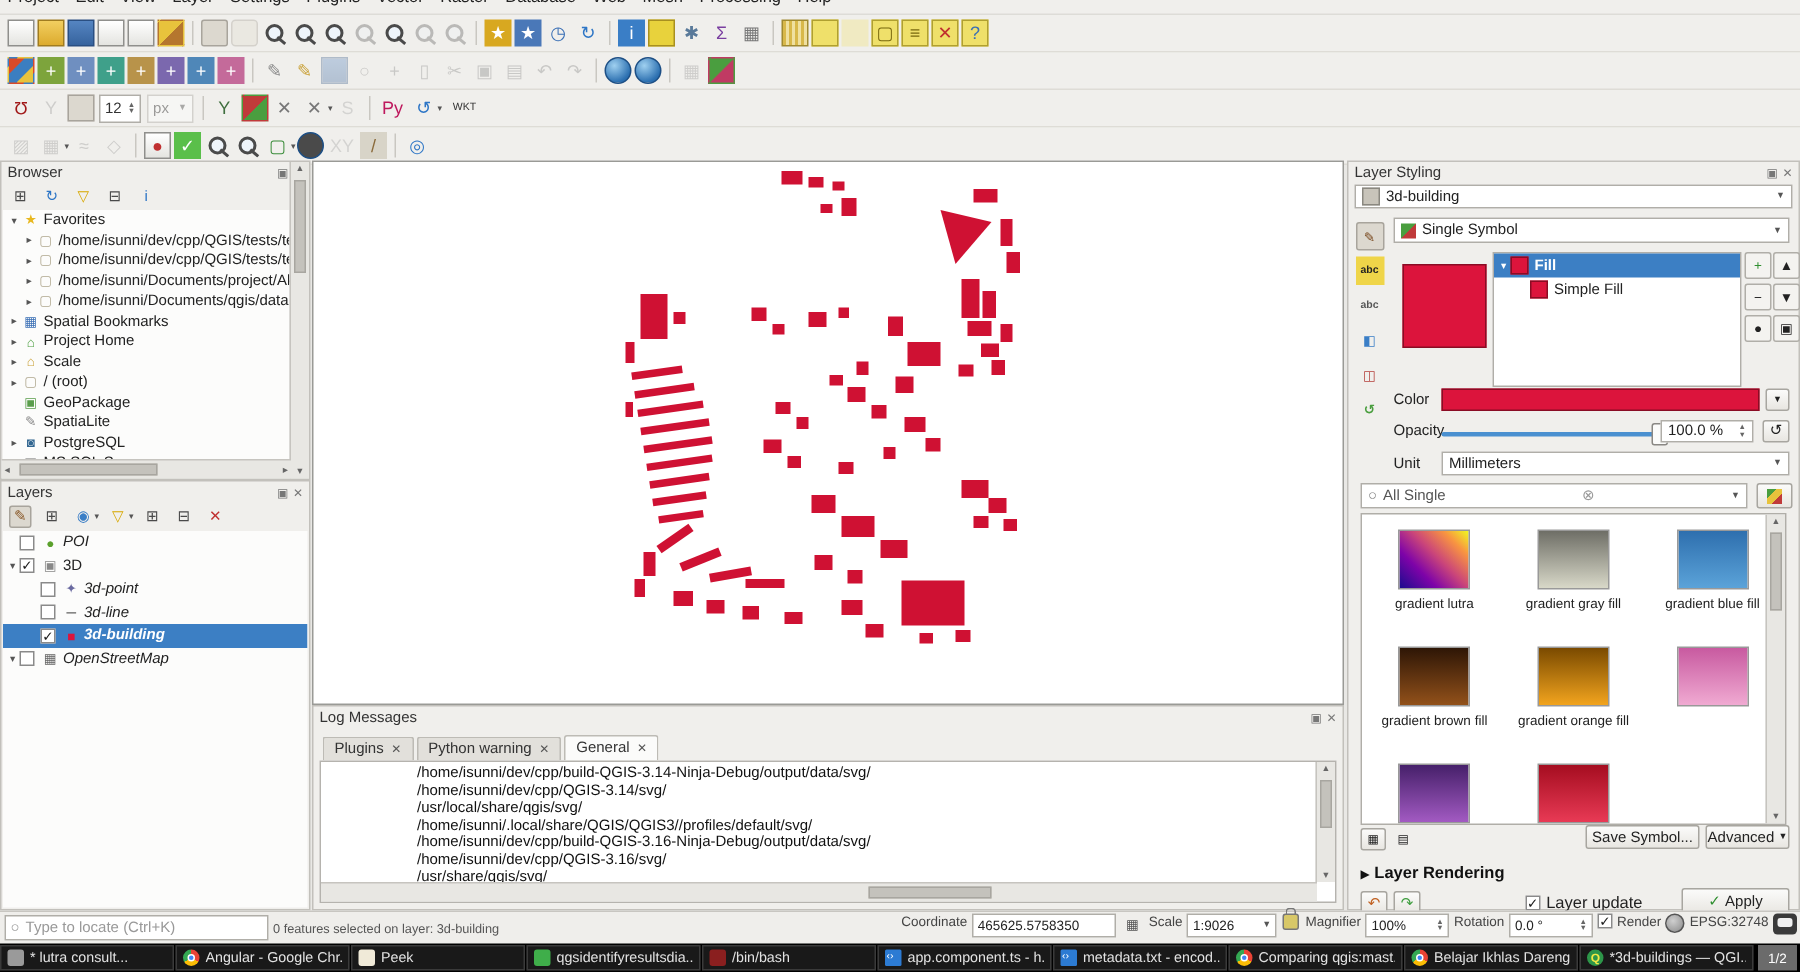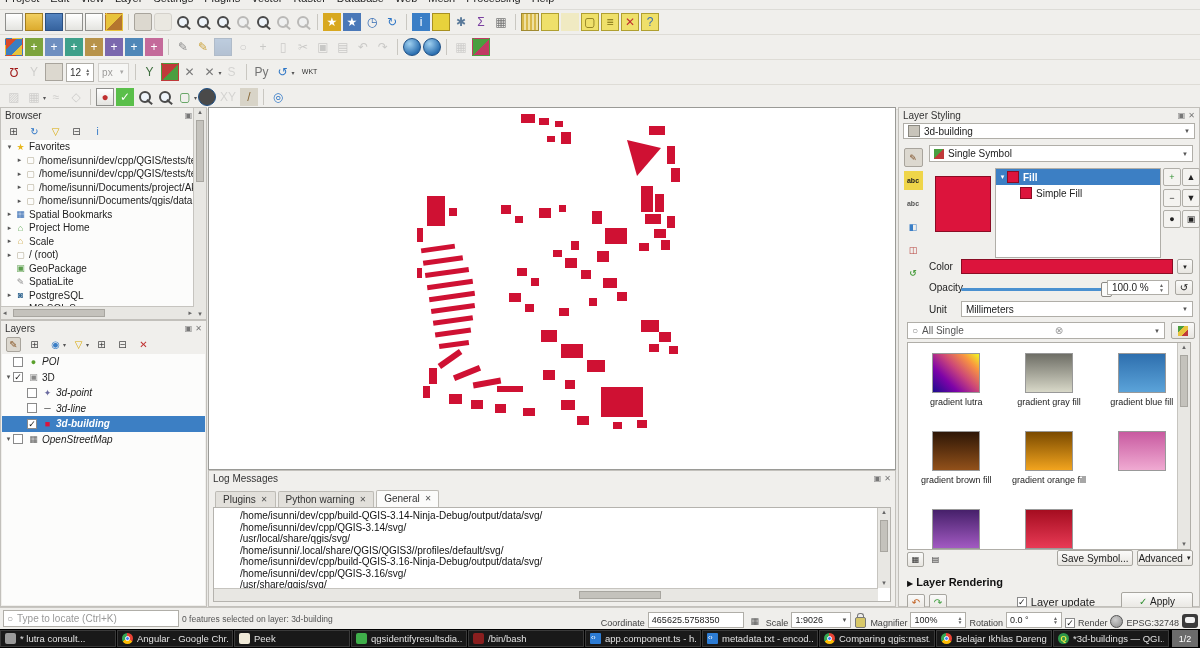--- a/index.html
+++ b/index.html
@@ -55,21 +55,21 @@
   
   #log-panel{left:208px;top:470px;width:688px;height:137px}
   .tabs{display:flex;gap:2px;padding:3px 6px 0;height:19px;align-items:flex-end}
   .tab{background:#e2e0db;border:1px solid #bdbbb5;border-bottom:none;border-radius:2px 2px 0 0;
        padding:2px 7px;font-size:10px;display:flex;gap:5px;align-items:center;color:#333}
   .tab.active{background:#fbfbfa;padding-bottom:3px}
   .tabx{font-size:8px;color:#555}
   .logwrap{position:absolute;left:4px;right:4px;top:36px;bottom:4px;background:#fff;border:1px solid #b5b3ae}
   .loglines{position:absolute;left:0;top:2px;right:13px;bottom:13px;overflow:hidden;font-size:10px;line-height:11.5px;color:#111}
   .logline{white-space:nowrap}
-  .ind1{padding-left:26px}
+  .ind1{padding-left:64px}
   
   #styling-panel{left:898px;top:107px;width:302px;height:500px}
   .scombo{position:absolute;background:#fff;border:1px solid #b0aeA8;display:flex;align-items:center;padding:0 4px;font-size:10px;box-sizing:border-box;color:#222}
   .scombo .dn{margin-left:auto;font-size:6px;color:#555}
   .swsq{width:10px;height:10px;flex:none;margin-right:4px}
   #sstrip{position:absolute;left:2px;top:36px;width:24px;bottom:40px;display:flex;flex-direction:column;align-items:center;gap:4px;padding-top:4px}
   #sstrip .ti{width:19px;height:19px;font-size:9px;font-weight:bold}
   .slabel{position:absolute;font-size:10px;color:#222}
   .redswatch{position:absolute;background:#dc143c;border:1px solid #8a0c24}
   .streewrap{position:absolute;left:96px;top:60px;width:164px;height:88px;background:#fff;border:1px solid #b0aea8}
@@ -83,21 +83,21 @@
   .ggrid{display:grid;grid-template-columns:1fr 1fr 1fr;row-gap:14px;padding:10px 2px 0 2px}
   .gcell{display:flex;flex-direction:column;align-items:center}
   .gsw{width:46px;height:38px;border:1px solid #999}
   .glab{font-size:9px;text-align:center;margin-top:4px;line-height:10px;color:#222;height:20px;width:80px}
   .btn{position:absolute;background:linear-gradient(#fbfbfa,#e8e6e1);border:1px solid #a8a6a0;border-radius:2px;
        font-size:10px;display:flex;align-items:center;justify-content:center;color:#222;box-sizing:border-box}
   
   #statusbar{position:absolute;left:0;top:607px;width:1200px;height:22px;background:#efeeeb;border-top:1px solid #c8c6c1;font-size:9px;color:#444}
   #locate{position:absolute;left:3px;top:2px;width:168px;height:15px;background:#fff;border:1px solid #b0aea8;display:flex;align-items:center;padding:0 3px;color:#999;font-size:10px}
   #sel-msg{position:absolute;left:182px;top:6px;font-size:8.5px;color:#555}
-  #sb-right{position:absolute;right:2px;top:1px;height:19px;display:flex;align-items:flex-end;gap:3px}
+  #sb-right{position:absolute;right:2px;top:1px;height:19px;display:flex;align-items:flex-start;gap:3px}
   .sbbox{background:#fff;border:1px solid #b0aea8;height:14px;display:flex;align-items:center;padding:0 3px;font-size:9px;color:#222}
   .sblab{font-size:9px;color:#444}
   .lockic{width:9px;height:9px;border:1px solid #777;border-radius:2px;position:relative;background:#d8c868;margin:0 1px}
   .lockic::before{content:"";position:absolute;width:5px;height:4px;border:1px solid #777;border-bottom:none;border-radius:3px 3px 0 0;top:-5px;left:1px}
   .globesm{width:11px;height:11px;border-radius:50%;border:1px solid #555;background:radial-gradient(circle at 40% 35%,#cfcfcf,#8a8a8a)}
   .bubble{width:16px;height:14px;background:#3a3a3a;border-radius:3px;position:relative}
   .bubble::before{content:"";position:absolute;left:3px;top:3px;width:10px;height:6px;background:#f0f0f0;border-radius:2px}
   
   #taskbar{position:absolute;left:0;top:629px;width:1200px;height:19px;background:#000;display:flex;align-items:stretch}
   .tbitem{flex:1;max-width:118px;margin:1px 1px 1px 0;background:#191919;border:1px solid #3a3a3a;display:flex;align-items:center;gap:4px;padding:0 4px;overflow:hidden}
@@ -201,21 +201,21 @@
       <span class="tsep"></span>
       <span class="ti" style="color: rgb(63, 111, 63);">Y</span>
       <span class="ti" style="background: linear-gradient(135deg, rgb(192, 58, 58) 50%, rgb(74, 158, 63) 50%);"></span>
       <span class="ti" style="color: rgb(119, 119, 119);">✕</span>
       <span class="tiwrap">
         <span class="ti" style="color: rgb(119, 119, 119);">✕</span>
         <span class="tarrow">▾</span>
       </span>
       <span class="ti dim" style="color: rgb(153, 153, 153);">S</span>
       <span class="tsep"></span>
-      <span class="ti" style="color: #737373; width: 20px;">Py</span>
+      <span class="ti" style="color: #be185d; width: 20px;">Py</span>
       <span class="tiwrap">
         <span class="ti" style="color: rgb(46, 118, 198);">↺</span>
         <span class="tarrow">▾</span>
       </span>
       <span class="ti" style="color: rgb(51, 51, 51); width: 28px; font-size: 7px;">WKT</span>
     </div>
     <div class="trow">
       <span class="ti dim" style="color: rgb(136, 136, 136);">▨</span>
       <span class="tiwrap">
         <span class="ti dim" style="color: rgb(136, 136, 136);">▦</span>

